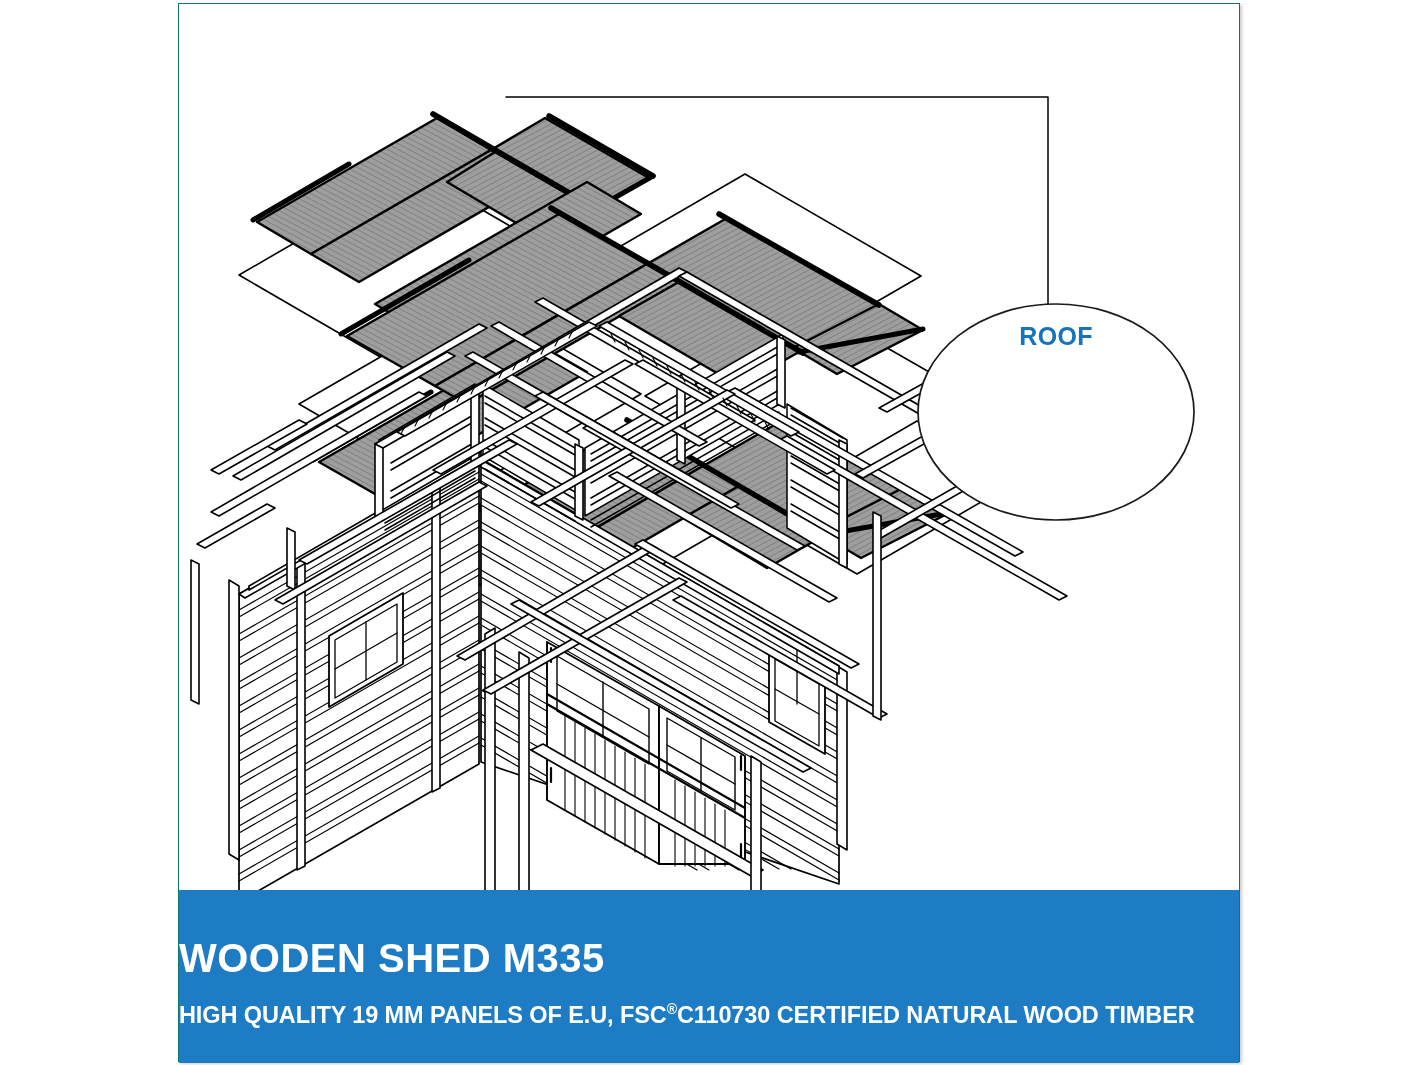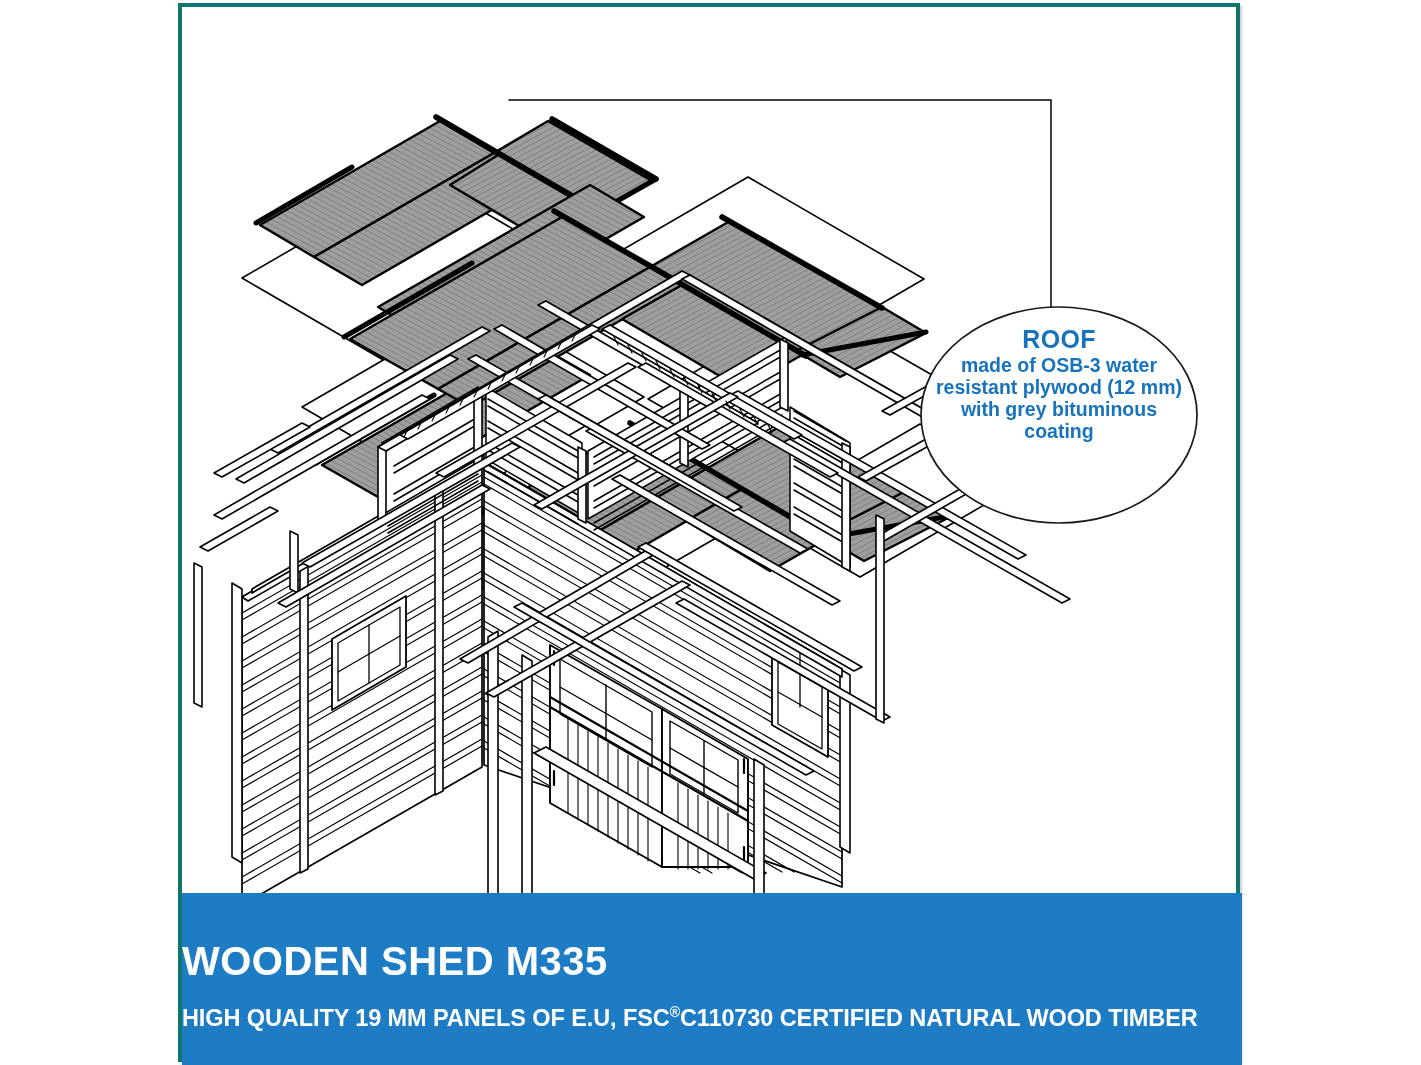--- a/index.html
+++ b/index.html
@@ -4,21 +4,21 @@
 <style>
   html,body{margin:0;padding:0;background:#ffffff;}
   body{width:1421px;height:1065px;overflow:hidden;
        font-family:"Liberation Sans","DejaVu Sans",sans-serif;}
   #page{position:relative;width:1421px;height:1065px;background:#ffffff;}
 
   
   #card{
     position:absolute;left:178px;top:3px;width:1062px;height:1059px;
     background:#ffffff;
-    border:4px solid #0f766e;
+    border:1px solid #0f766e;
     box-sizing:border-box;
     box-shadow:2px 2px 3px rgba(0,0,0,.20);
   }
 
   
   #stage{position:absolute;left:0;top:0;width:1060px;height:886px;}
   #stage svg{display:block;width:1060px;height:886px;}
 
   
   #callout-text{
@@ -466,26 +466,20 @@
         </g>
       </svg>
     </div>
 
     <svg style="position:absolute;left:0;top:0;width:1060px;height:886px;pointer-events:none;" viewBox="0 0 1060 886">
       <ellipse cx="877" cy="408" rx="138" ry="108" fill="#ffffff" stroke="#1a1a1a" stroke-width="1.7"></ellipse>
     </svg>
 
     <div id="callout-text">
       <div id="callout-title">ROOF</div>
-      <div id="callout-body">
-        <div>made of OSB-3 water</div>
-        <div>resistant plywood (12 mm)</div>
-        <div>with grey bituminous</div>
-        <div>coating</div>
-      </div>
     </div>
 
     <div id="banner">
       <div id="banner-title">WOODEN SHED M335</div>
       <div id="banner-sub"><span>HIGH QUALITY 19 MM PANELS OF E.U, FSC</span><sup>®</sup><span>C110730 CERTIFIED NATURAL WOOD TIMBER</span></div>
     </div>
 
   </div>
 </div>
 

